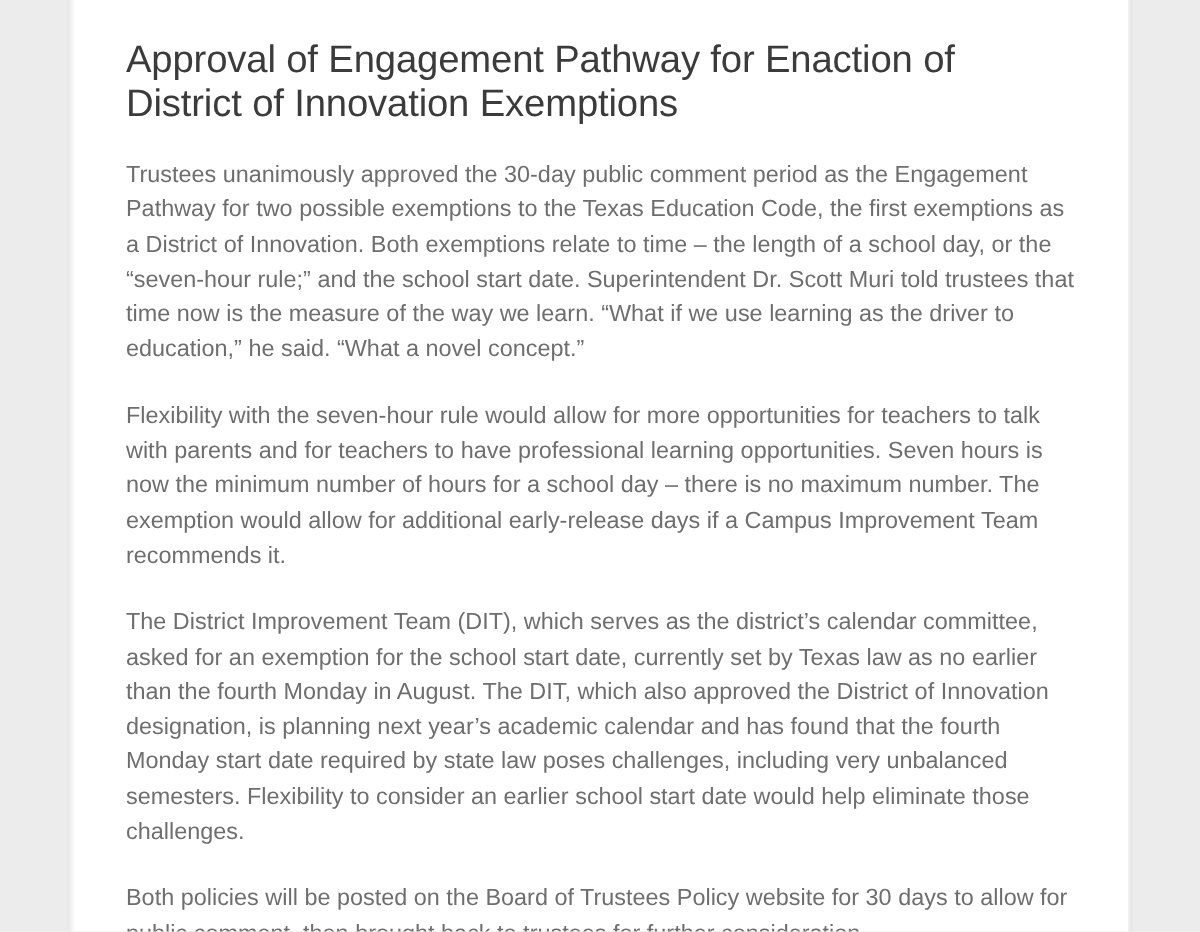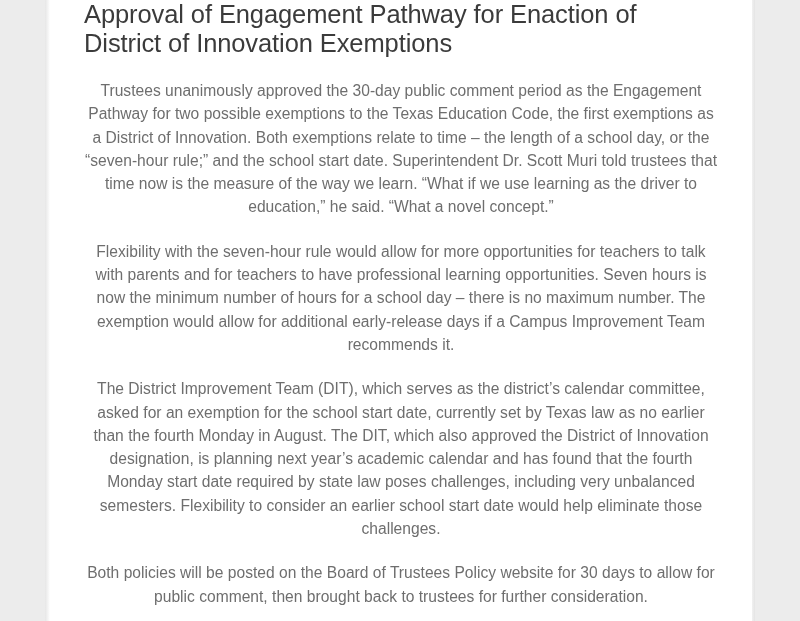--- a/index.html
+++ b/index.html
@@ -56,39 +56,39 @@
     box-sizing: border-box;
     padding: 0;
   }
 
   .content {
     padding: 0 34px 0 34px;
   }
 
   .page-title {
     margin: 0;
+    padding-top: 26px;
     font-family: "Liberation Sans Narrow", "Liberation Sans", sans-serif;
     font-size: 25.5px;
     line-height: 29px;
     font-weight: 400;
     letter-spacing: -0.1px;
     color: #3b3b3b;
     max-width: 625px;
   }
 
   .body-copy {
     margin: 0;
     padding-top: 21px;
     font-size: 15.6px;
     line-height: 23.3px;
     color: #6e6e6e;
     font-weight: 400;
     max-width: 634px;
     letter-spacing: 0.01px;
-    text-align: center;
   }
 </style>
 </head>
 <body>
 
 <div class="page">
 
   <div class="gutter-left"></div>
   <div class="gutter-right"></div>
   <div class="edge-left"></div>

